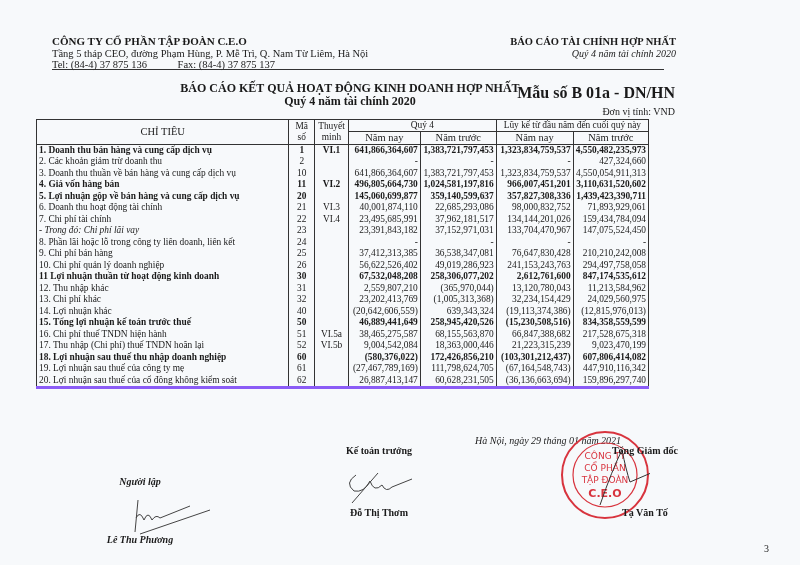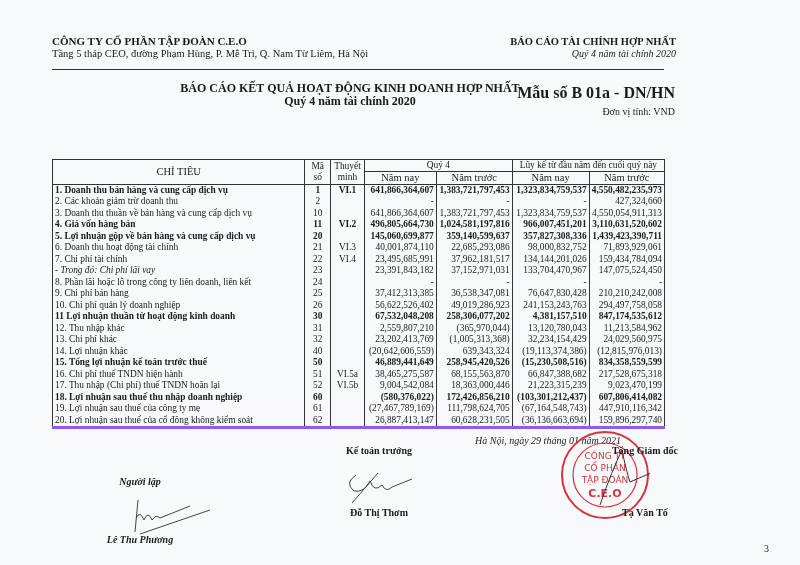--- a/index.html
+++ b/index.html
@@ -15,22 +15,22 @@
   .company .name { font-weight: bold; font-size: 11px; }
   .company .tel span { margin-right: 28px; }
   .header-right { position: absolute; right: 124px; top: 36px; text-align: right; font-size: 10.5px; line-height: 12px; }
   .header-right .title { font-weight: bold; }
   .header-right .sub { font-style: italic; font-size: 10px; }
   .rule { position: absolute; left: 52px; top: 69px; width: 612px; height: 1px; background: #333; }
   .form-no { position: absolute; right: 125px; top: 71px; font-size: 16px; font-weight: bold; margin-top: 13px; }
   .doc-title { position: absolute; left: 0; width: 700px; top: 82px; text-align: center; font-size: 12px; font-weight: bold; line-height: 13px; }
   .unit { position: absolute; right: 125px; top: 106px; font-size: 10px; }
   table.report {
-    position: absolute; left: 52px; top: 119px; width: 613px;
-    border-collapse: collapse; font-size: 9.4px; line-height: 11.3px; margin-top: 40px;
+    position: absolute; left: 36px; top: 119px; width: 613px;
+    border-collapse: collapse; font-size: 9.4px; line-height: 11.3px;
   }
   table.report th { font-weight: normal; border: 1px solid #333; padding: 0 2px; text-align: center; }
   table.report th.big { font-size: 10.5px; }
   table.report td { padding: 0 2px; height: 11.5px; white-space: nowrap; border-left: 1px solid #333; border-right: 1px solid #333; }
   table.report tbody tr:last-child td { border-bottom: 3px solid #8b5cf6; }
   td.label { text-align: left; }
   td.code, td.note { text-align: center; }
   td.num { text-align: right; }
   tr.bold td { font-weight: bold; }
   tr.italic td.label { font-style: italic; }
@@ -43,20 +43,24 @@
   .page-no { position: absolute; left: 764px; top: 543px; font-size: 10px; }
 </style>
 </head>
 <body>
 
 <div class="page">
 
   <div class="company">
     <div class="name">CÔNG TY CỔ PHẦN TẬP ĐOÀN C.E.O</div>
     <div>Tầng 5 tháp CEO, đường Phạm Hùng, P. Mễ Trì, Q. Nam Từ Liêm, Hà Nội</div>
+    <div class="tel">
+      <span>Tel: (84-4) 37 875 136</span>
+      <span>Fax: (84-4) 37 875 137</span>
+    </div>
   </div>
 
   <div class="header-right">
     <div class="title">BÁO CÁO TÀI CHÍNH HỢP NHẤT</div>
     <div class="sub">Quý 4 năm tài chính 2020</div>
   </div>
 
   <div class="rule"></div>
   <div class="form-no">Mẫu số B 01a - DN/HN</div>
 
@@ -190,21 +194,21 @@
           <td class="num">49,019,286,923</td>
           <td class="num">241,153,243,763</td>
           <td class="num">294,497,758,058</td>
         </tr>
         <tr class="bold">
           <td class="label">11 Lợi nhuận thuần từ hoạt động kinh doanh</td>
           <td class="code">30</td>
           <td class="note"></td>
           <td class="num">67,532,048,208</td>
           <td class="num">258,306,077,202</td>
-          <td class="num">4,381,157,510</td>
+          <td class="num">2,612,761,600</td>
           <td class="num">847,174,535,612</td>
         </tr>
         <tr>
           <td class="label">12. Thu nhập khác</td>
           <td class="code">31</td>
           <td class="note"></td>
           <td class="num">2,559,807,210</td>
           <td class="num">(365,970,044)</td>
           <td class="num">13,120,780,043</td>
           <td class="num">11,213,584,962</td>

